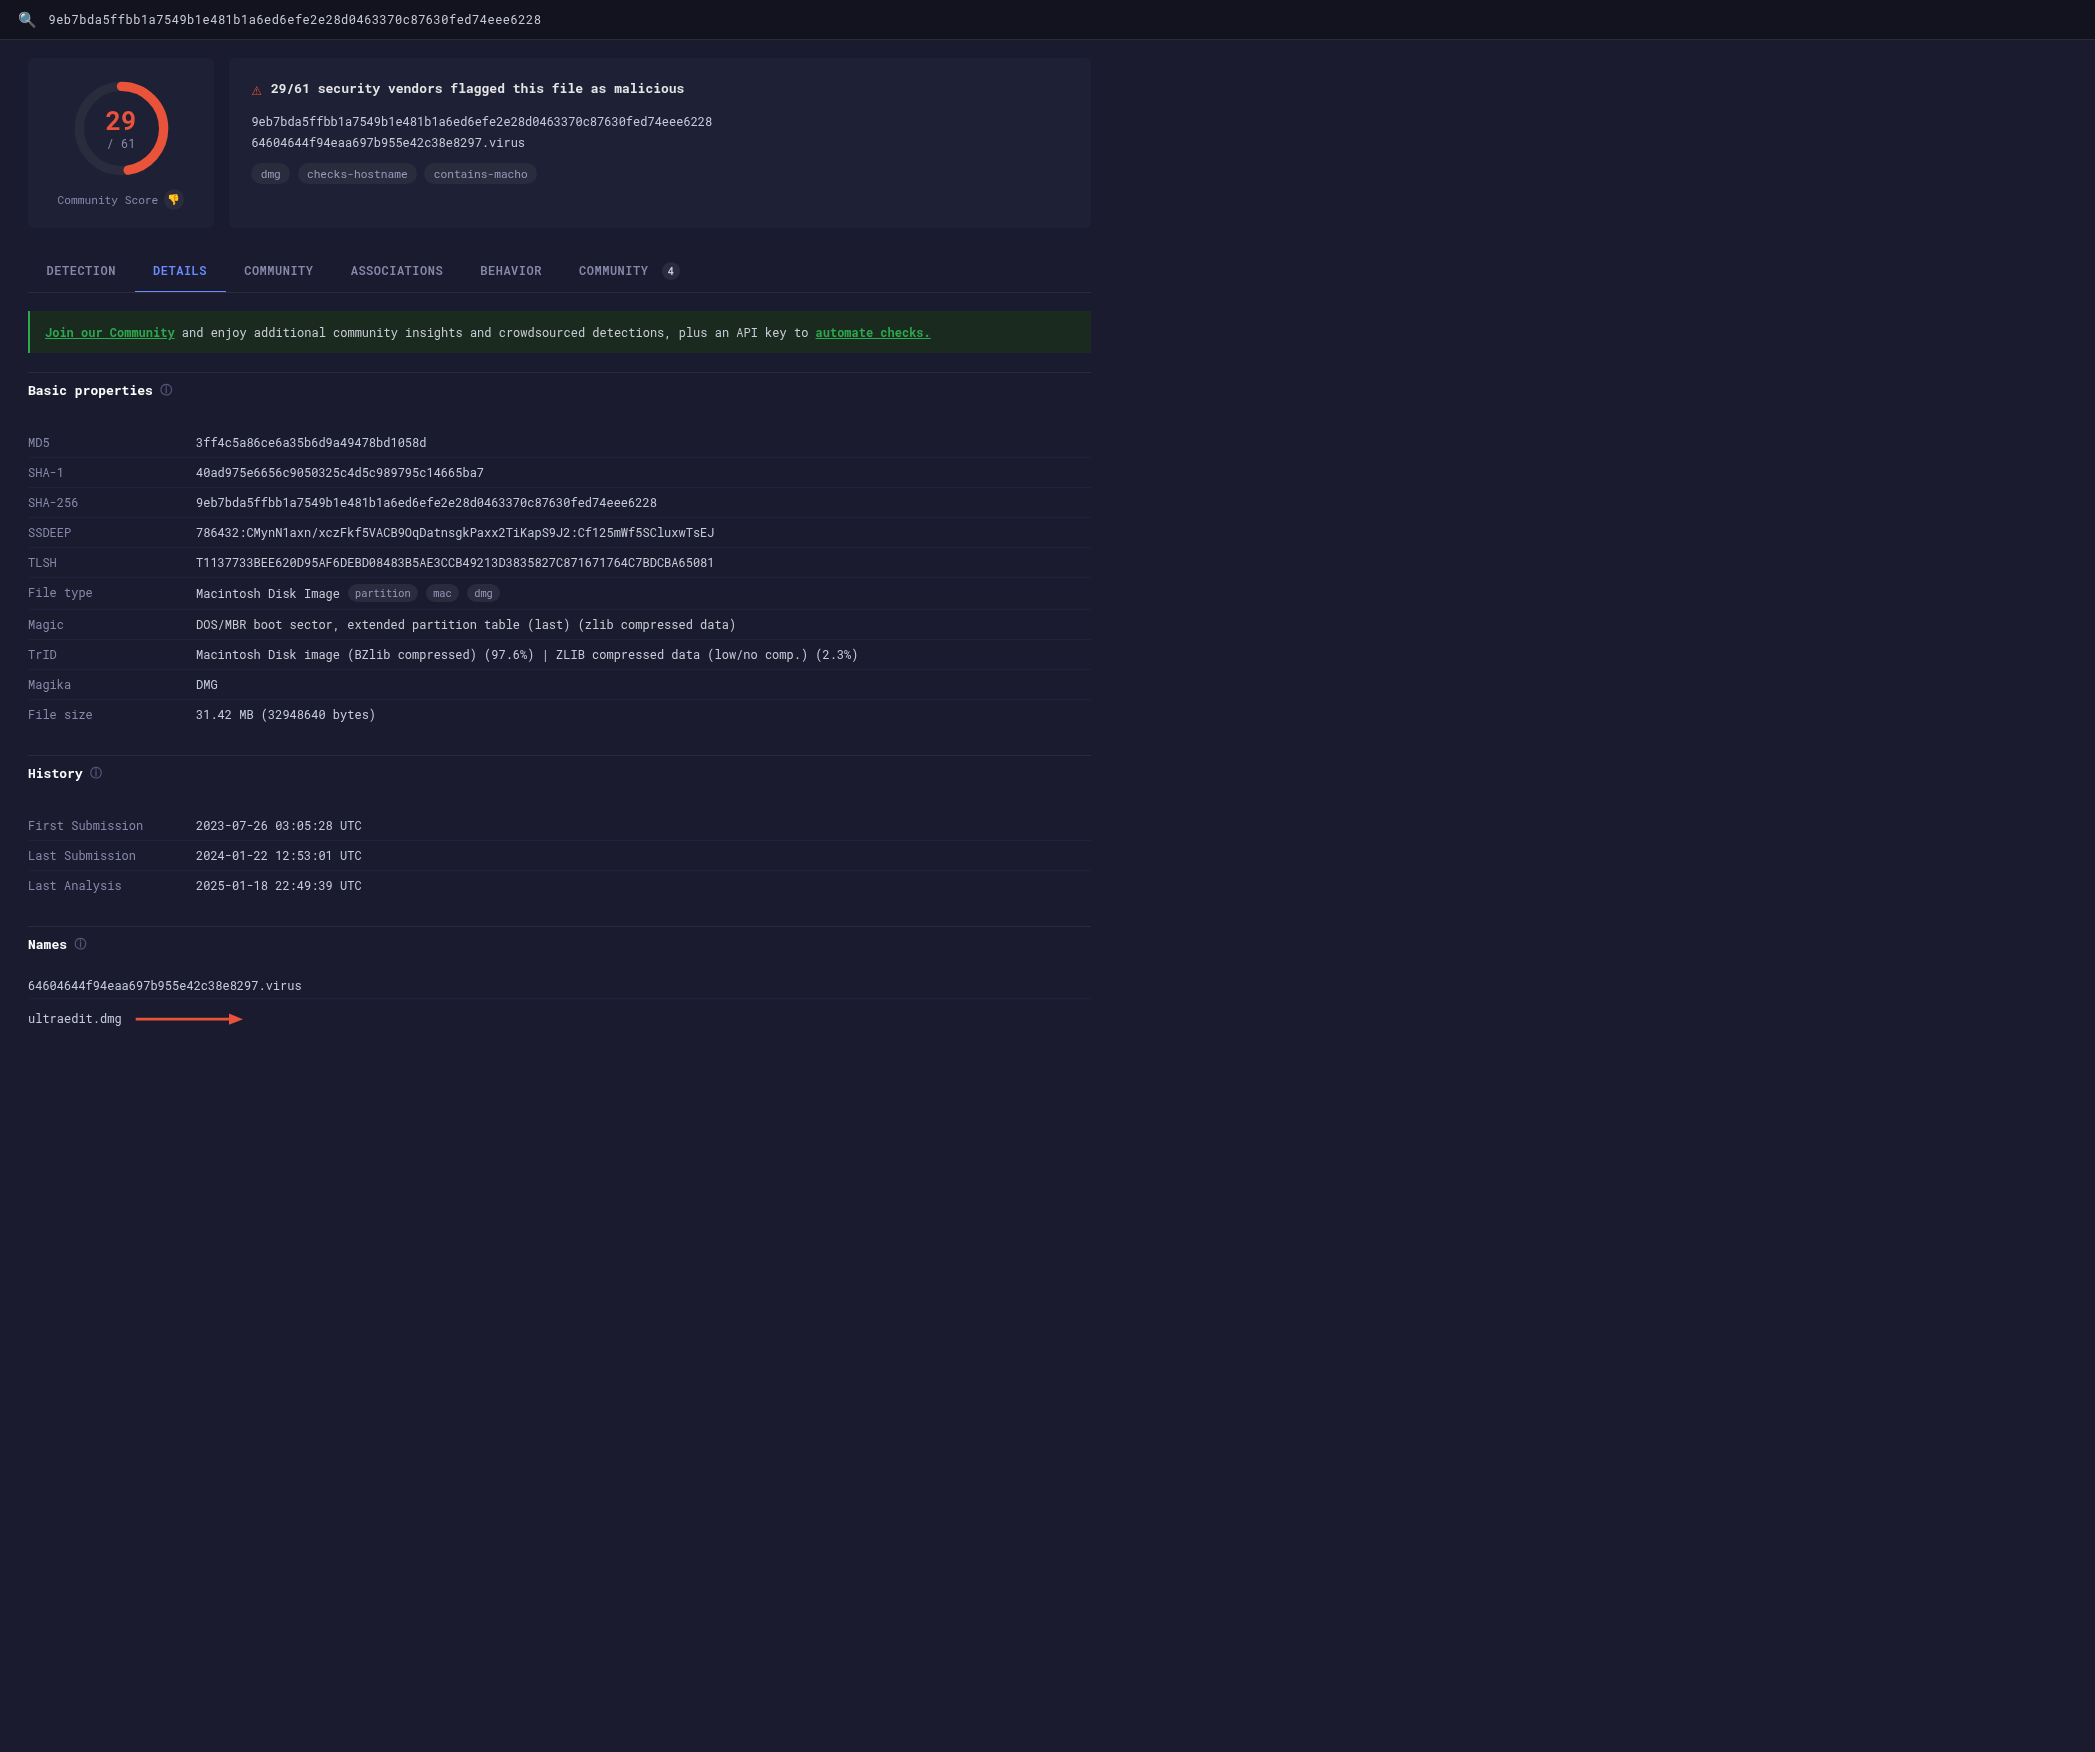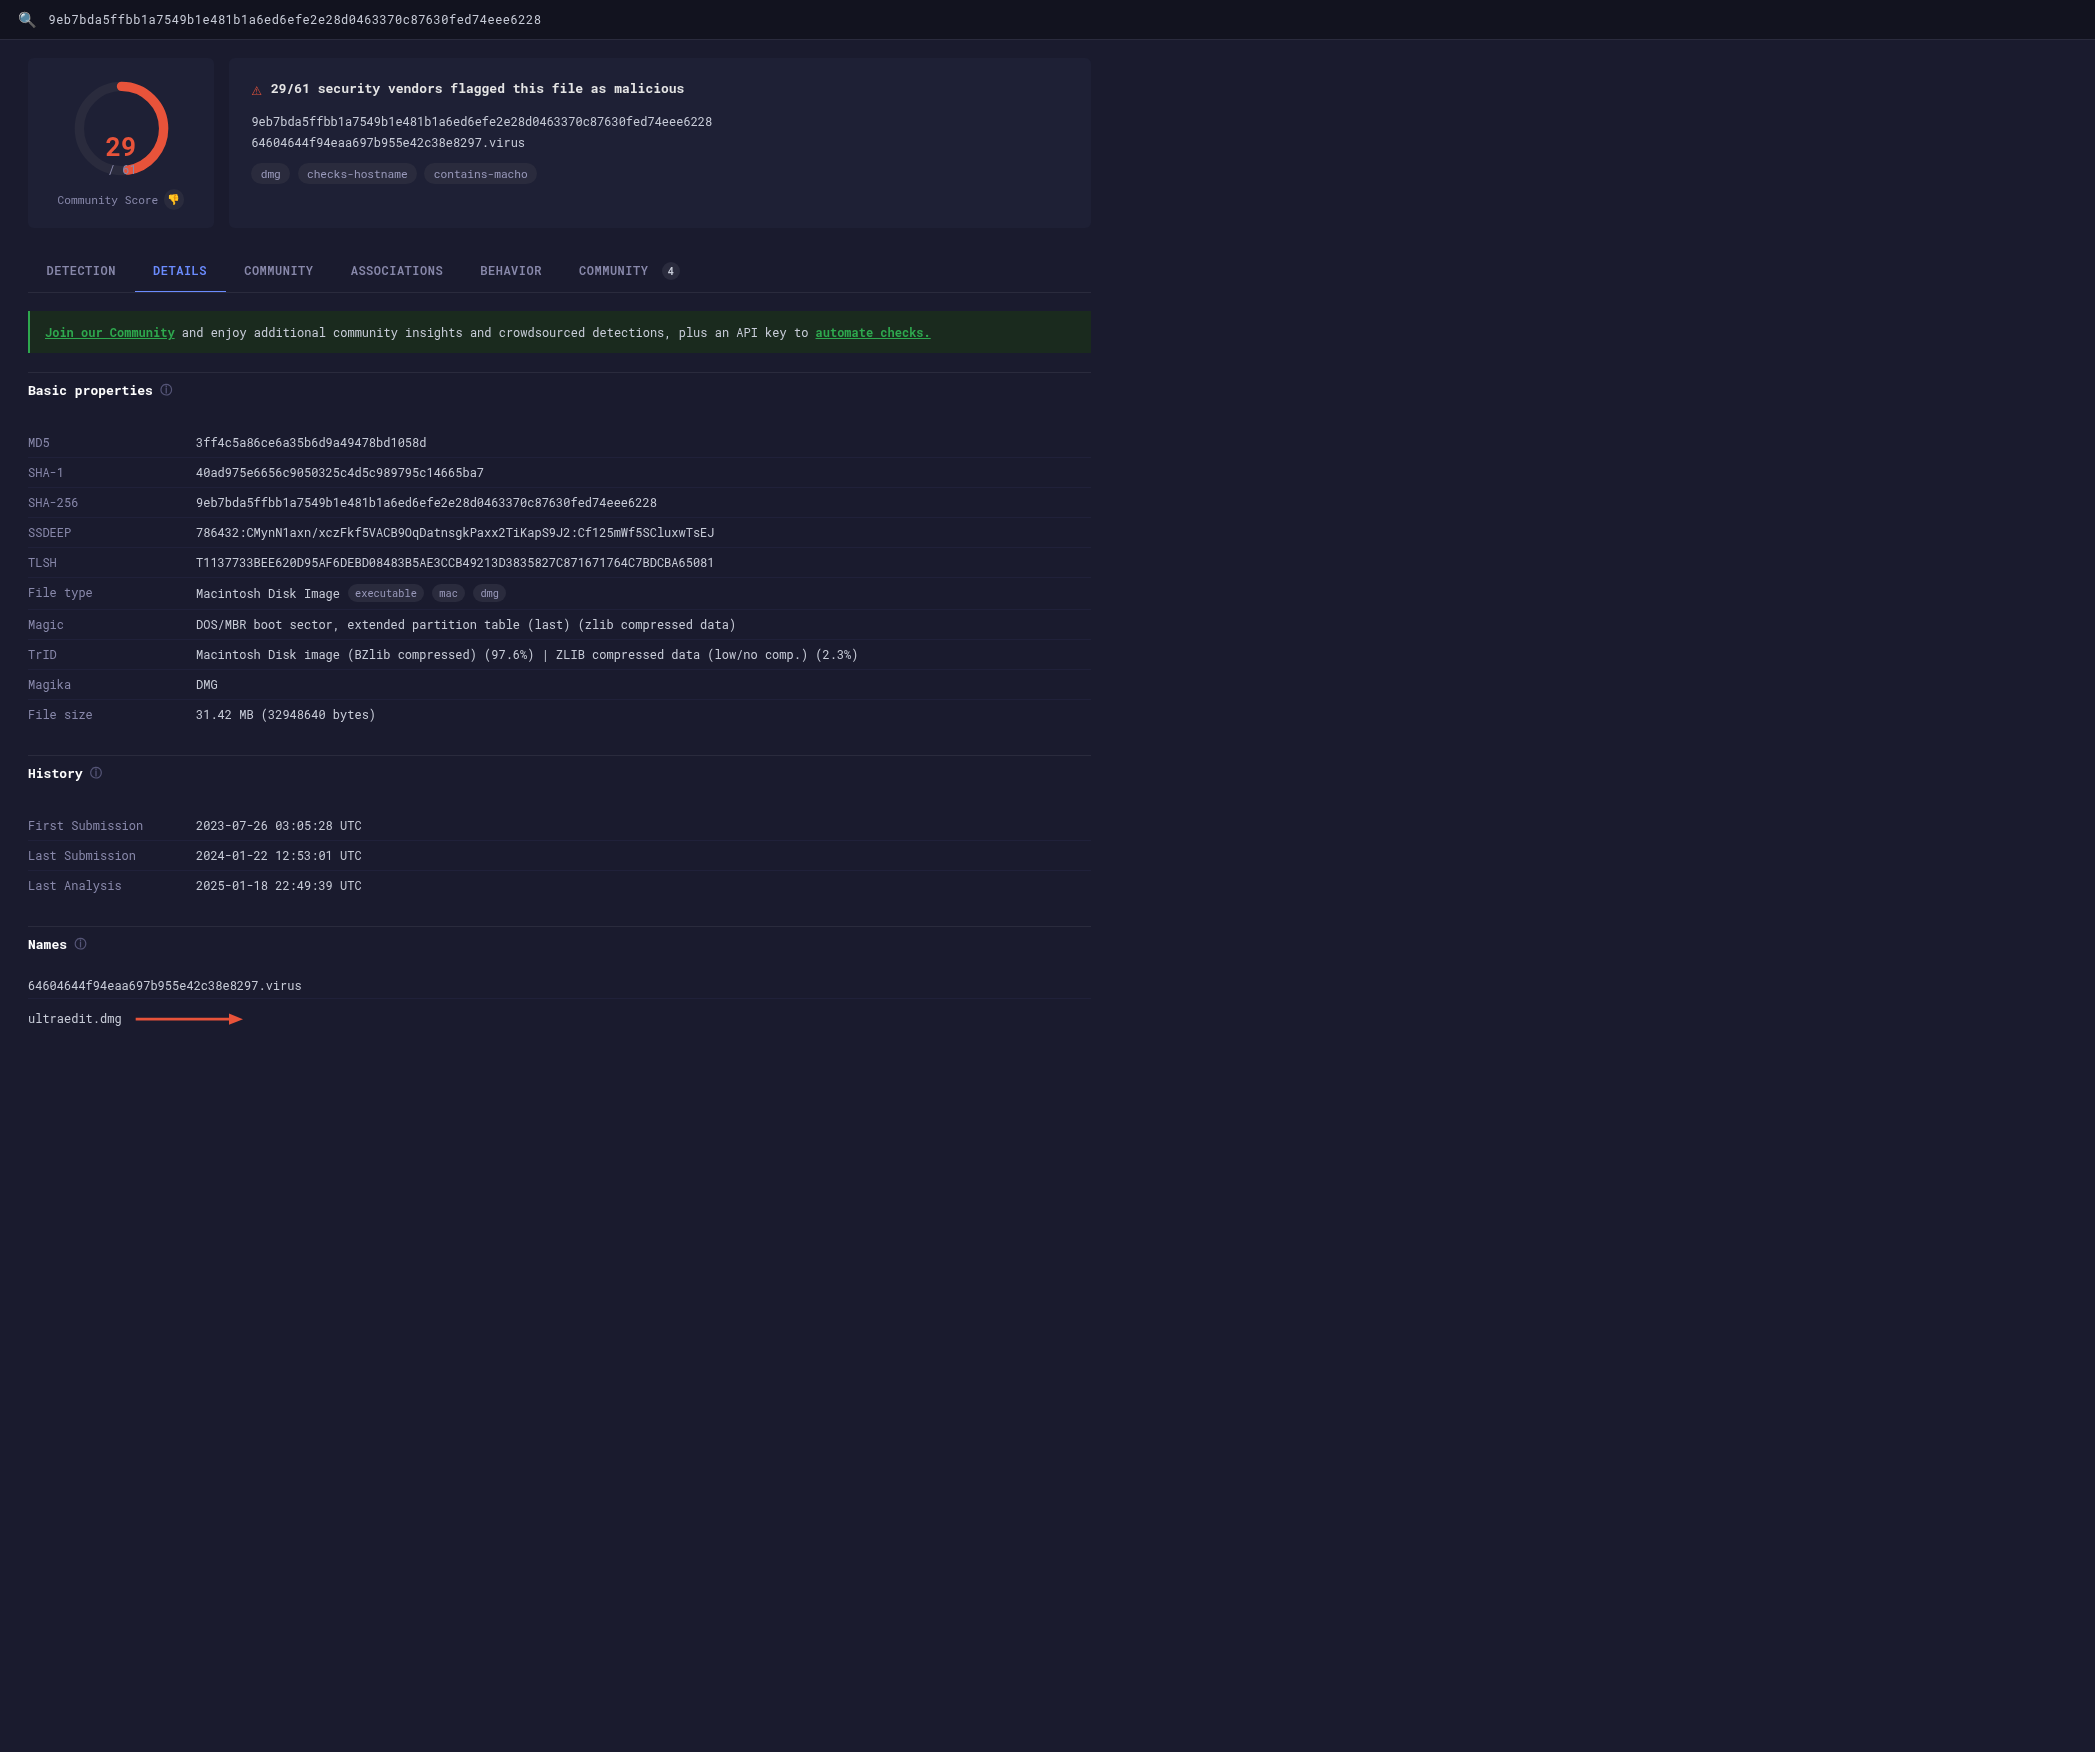--- a/index.html
+++ b/index.html
@@ -63,23 +63,22 @@
       margin-bottom: 9.3px;
     }
     .donut-container svg {
       transform: rotate(-90deg);
     }
     .donut-center {
       position: absolute;
       top: 50%;
       left: 50%;
       transform: translate(-50%, -50%);
-      text-align: right;
+      text-align: center;
       line-height: 1.2;
-      margin-top: 26px;
     }
     .donut-number {
       font-size: 26px;
       font-weight: bold;
       color: #e8533a;
     }
     .donut-denom {
       font-size: 12px;
       color: #8888aa;
     }
@@ -376,21 +375,21 @@
         <div class="prop-value">786432:CMynN1axn/xczFkf5VACB9OqDatnsgkPaxx2TiKapS9J2:Cf125mWf5SCluxwTsEJ</div>
       </div>
       <div class="property-row">
         <div class="prop-label">TLSH</div>
         <div class="prop-value">T1137733BEE620D95AF6DEBD08483B5AE3CCB49213D3835827C871671764C7BDCBA65081</div>
       </div>
       <div class="property-row">
         <div class="prop-label">File type</div>
         <div class="prop-value">
           Macintosh Disk Image
-          <span class="prop-tag">executable</span>
+          <span class="prop-tag">partition</span>
           <span class="prop-tag">mac</span>
           <span class="prop-tag">dmg</span>
         </div>
       </div>
       <div class="property-row">
         <div class="prop-label">Magic</div>
         <div class="prop-value">DOS/MBR boot sector, extended partition table (last) (zlib compressed data)</div>
       </div>
       <div class="property-row">
         <div class="prop-label">TrID</div>

